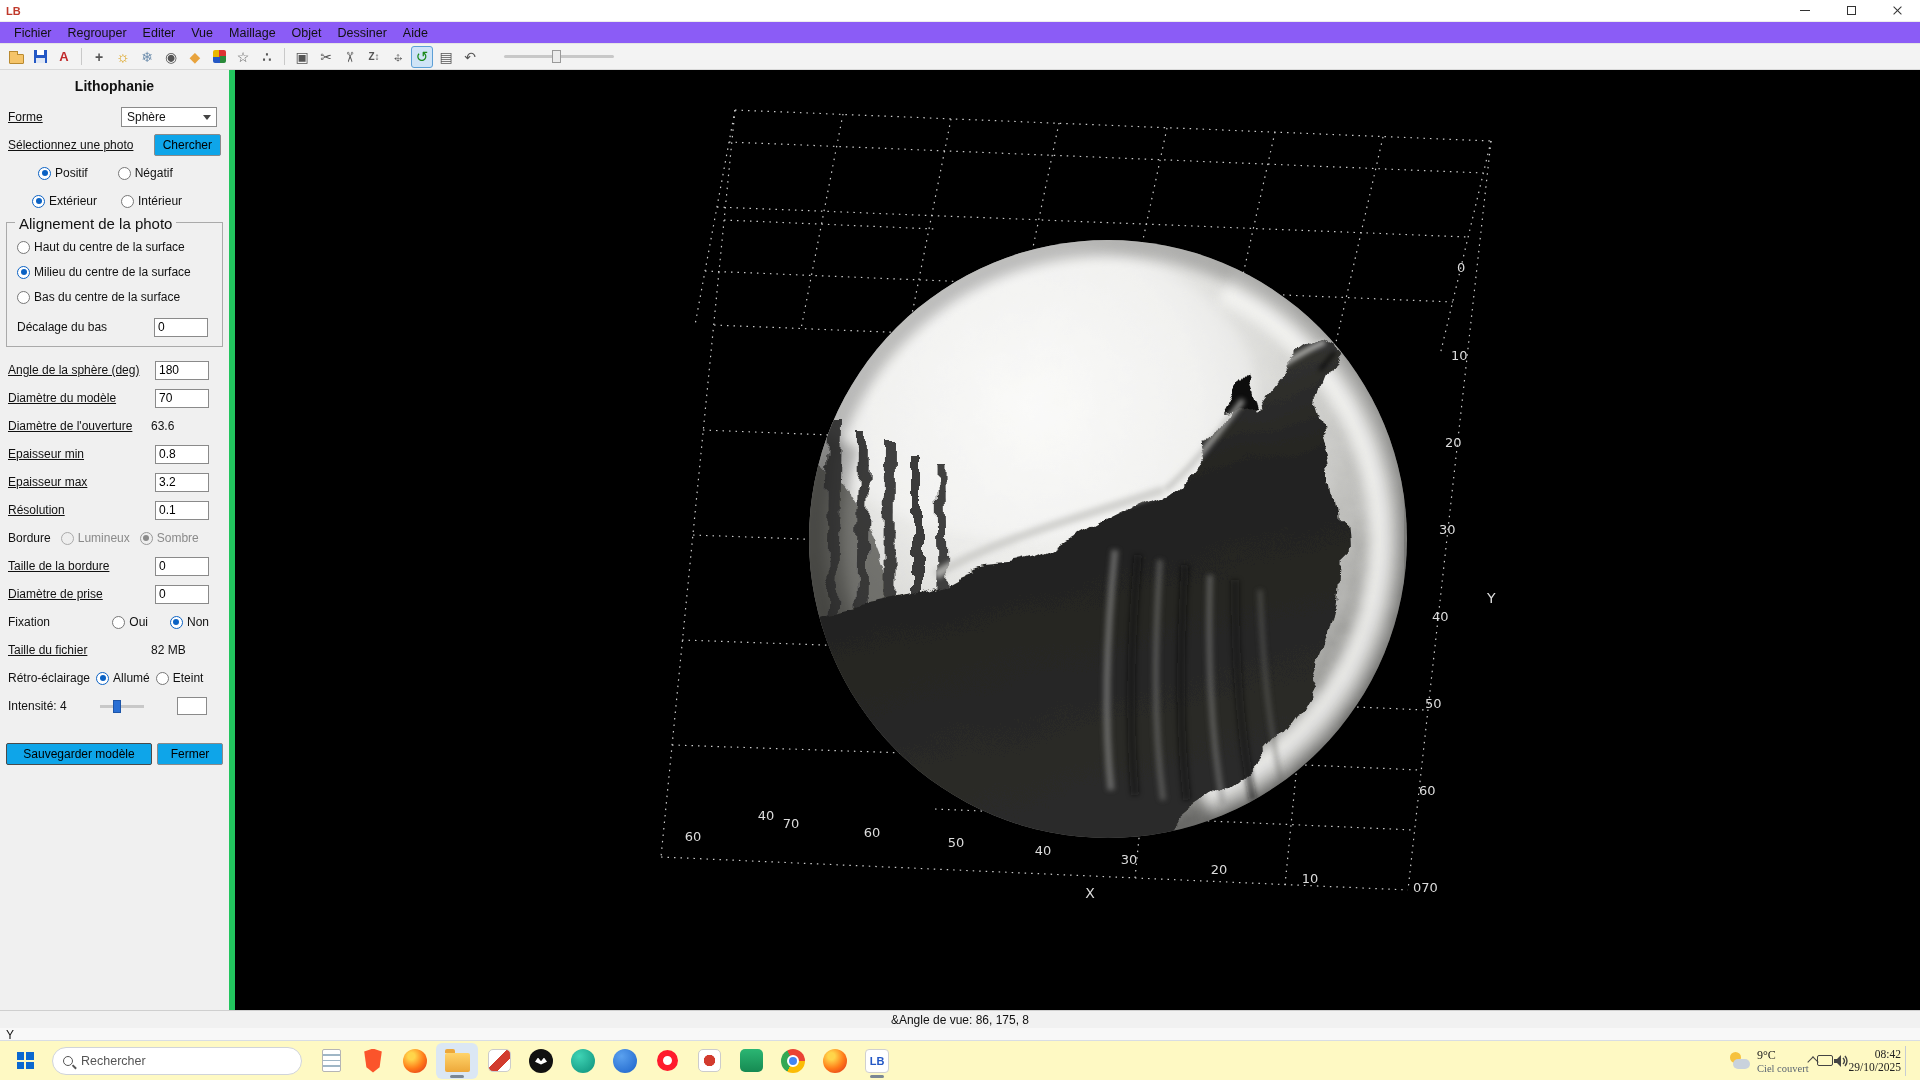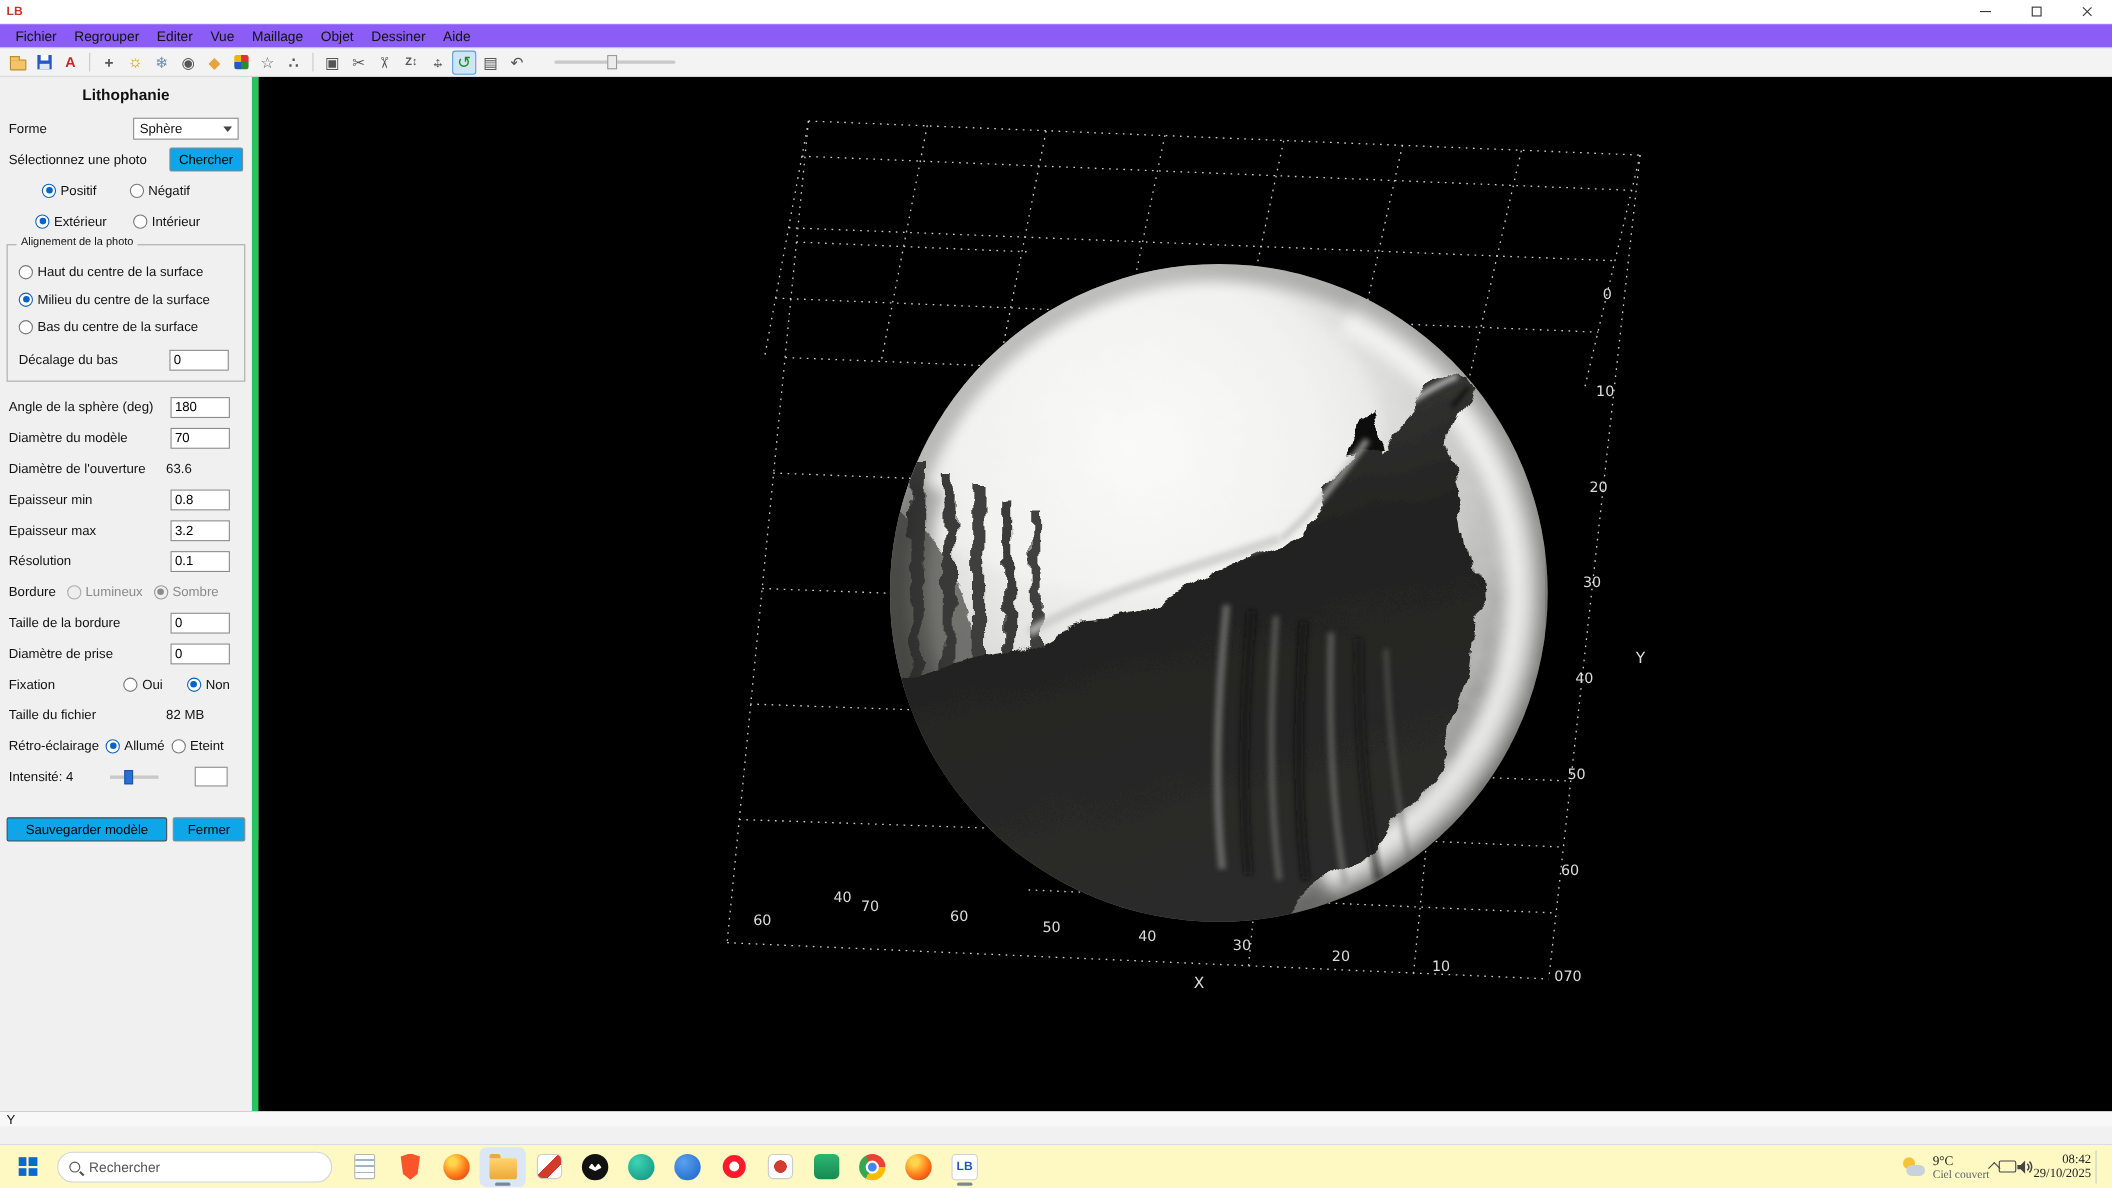--- a/index.html
+++ b/index.html
@@ -45,37 +45,37 @@
   .tb-slider { width:110px; height:3px; background:#c8c8c8; margin-left:22px; position:relative; border-radius:2px; }
   .tb-slider .th { position:absolute; left:44%; top:-5px; width:9px; height:13px; background:#ececec; border:1px solid #9a9a9a; }
 
   
   #main { display:flex; height:940px; }
 
   
   #sidebar { width:235px; height:940px; background:#f0f0f0; border-right:6px solid #22c55e; font-size:12px; color:#111; overflow:hidden; }
   #panel-title { text-align:center; font-weight:bold; font-size:14px; margin-top:8px; height:22px; }
   .prow { height:22px; display:flex; align-items:center; padding:0 8px; margin-top:6px; }
-  .prow .lbl { flex:1; }
+  .prow .lbl { flex:1;text-decoration:underline; }
   .inp { width:54px; height:19px; border:1px solid #8a8a8a; background:#fff; font-size:12px; padding:0 3px; margin-right:12px; font-family:"Liberation Sans",sans-serif; }
   .val-plain { width:66px; margin-right:4px; }
   .sel-box { width:96px; height:20px; border:1px solid #8a8a8a; background:#fff; display:flex; align-items:center; justify-content:space-between; padding:0 5px; margin-right:4px; }
   .sel-chev { width:0; height:0; border-left:4px solid transparent; border-right:4px solid transparent; border-top:5px solid #444; }
   .btn { height:22px; border:1px solid #8a8a8a; background:#0ea5e9; font-size:12px; padding:0 8px; border-radius:2px; font-family:"Liberation Sans",sans-serif; }
   .btn.primary { border:1px solid #4a4a4a; }
   .radio { width:13px; height:13px; min-width:13px; border:1px solid #777; border-radius:50%; background:#fff; position:relative; display:inline-block; }
   .radio.sel { border:1px solid #0b62c4; }
   .radio.sel::after { content:""; position:absolute; left:2.5px; top:2.5px; width:6px; height:6px; border-radius:50%; background:#0b62c4; }
   .radio.dis { border-color:#aaa; background:#eee; }
   .radio.dis.sel { border-color:#999; }
   .radio.dis.sel::after { background:#8a8a8a; }
   .rlabel { margin-left:4px; }
   .rlabel.dim { color:#8a8a8a; }
   .groupbox { border:1px solid #aaa; margin:10px 6px 0; position:relative; padding:10px 4px 8px; }
-  .groupbox .legend { position:absolute; top:-8px; left:8px; background:#f0f0f0; padding:0 4px; font-size:10px; }
+  .groupbox .legend { position:absolute; top:-8px; left:8px; background:#f0f0f0; padding:0 4px; font-size:15px; }
   .grow { height:22px; display:flex; align-items:center; padding:0 6px; margin-top:3px; }
   .slider-sm { width:44px; height:3px; background:#c8c8c8; position:relative; margin:0 8px; }
   .slider-sm .th { position:absolute; left:30%; top:-5px; width:8px; height:13px; background:#2a6fd4; border:1px solid #1d55a8; }
   .inp-sm { width:30px; height:18px; border:1px solid #8a8a8a; background:#fff; margin-right:14px; }
   #btn-row { display:flex; justify-content:space-between; padding:0 6px; margin-top:26px; }
 
   
   #viewport { position:relative; width:1685px; height:940px; background:#000; }
   #viewport svg { position:absolute; left:0; top:0; }
 
@@ -506,20 +506,23 @@
           <text x="855" y="828" text-anchor="middle" font-size="14">X</text>
           <text x="1178" y="822">070</text>
           <text x="531" y="750" text-anchor="middle">40</text>
           <text x="458" y="771" text-anchor="middle">60</text>
         </g>
       </svg>
     </div>
   </div>
 
   <div id="statusbar">
+    <div id="status-line1">
+        <span>&amp;Angle de vue: 86, 175, 8</span>
+      </div>
     <div id="status-line2">
         <span>Y</span>
       </div>
   </div>
 
   <div id="taskbar">
     <div id="start-btn">
       <span class="win-logo">
           <i></i>
           <i></i>

